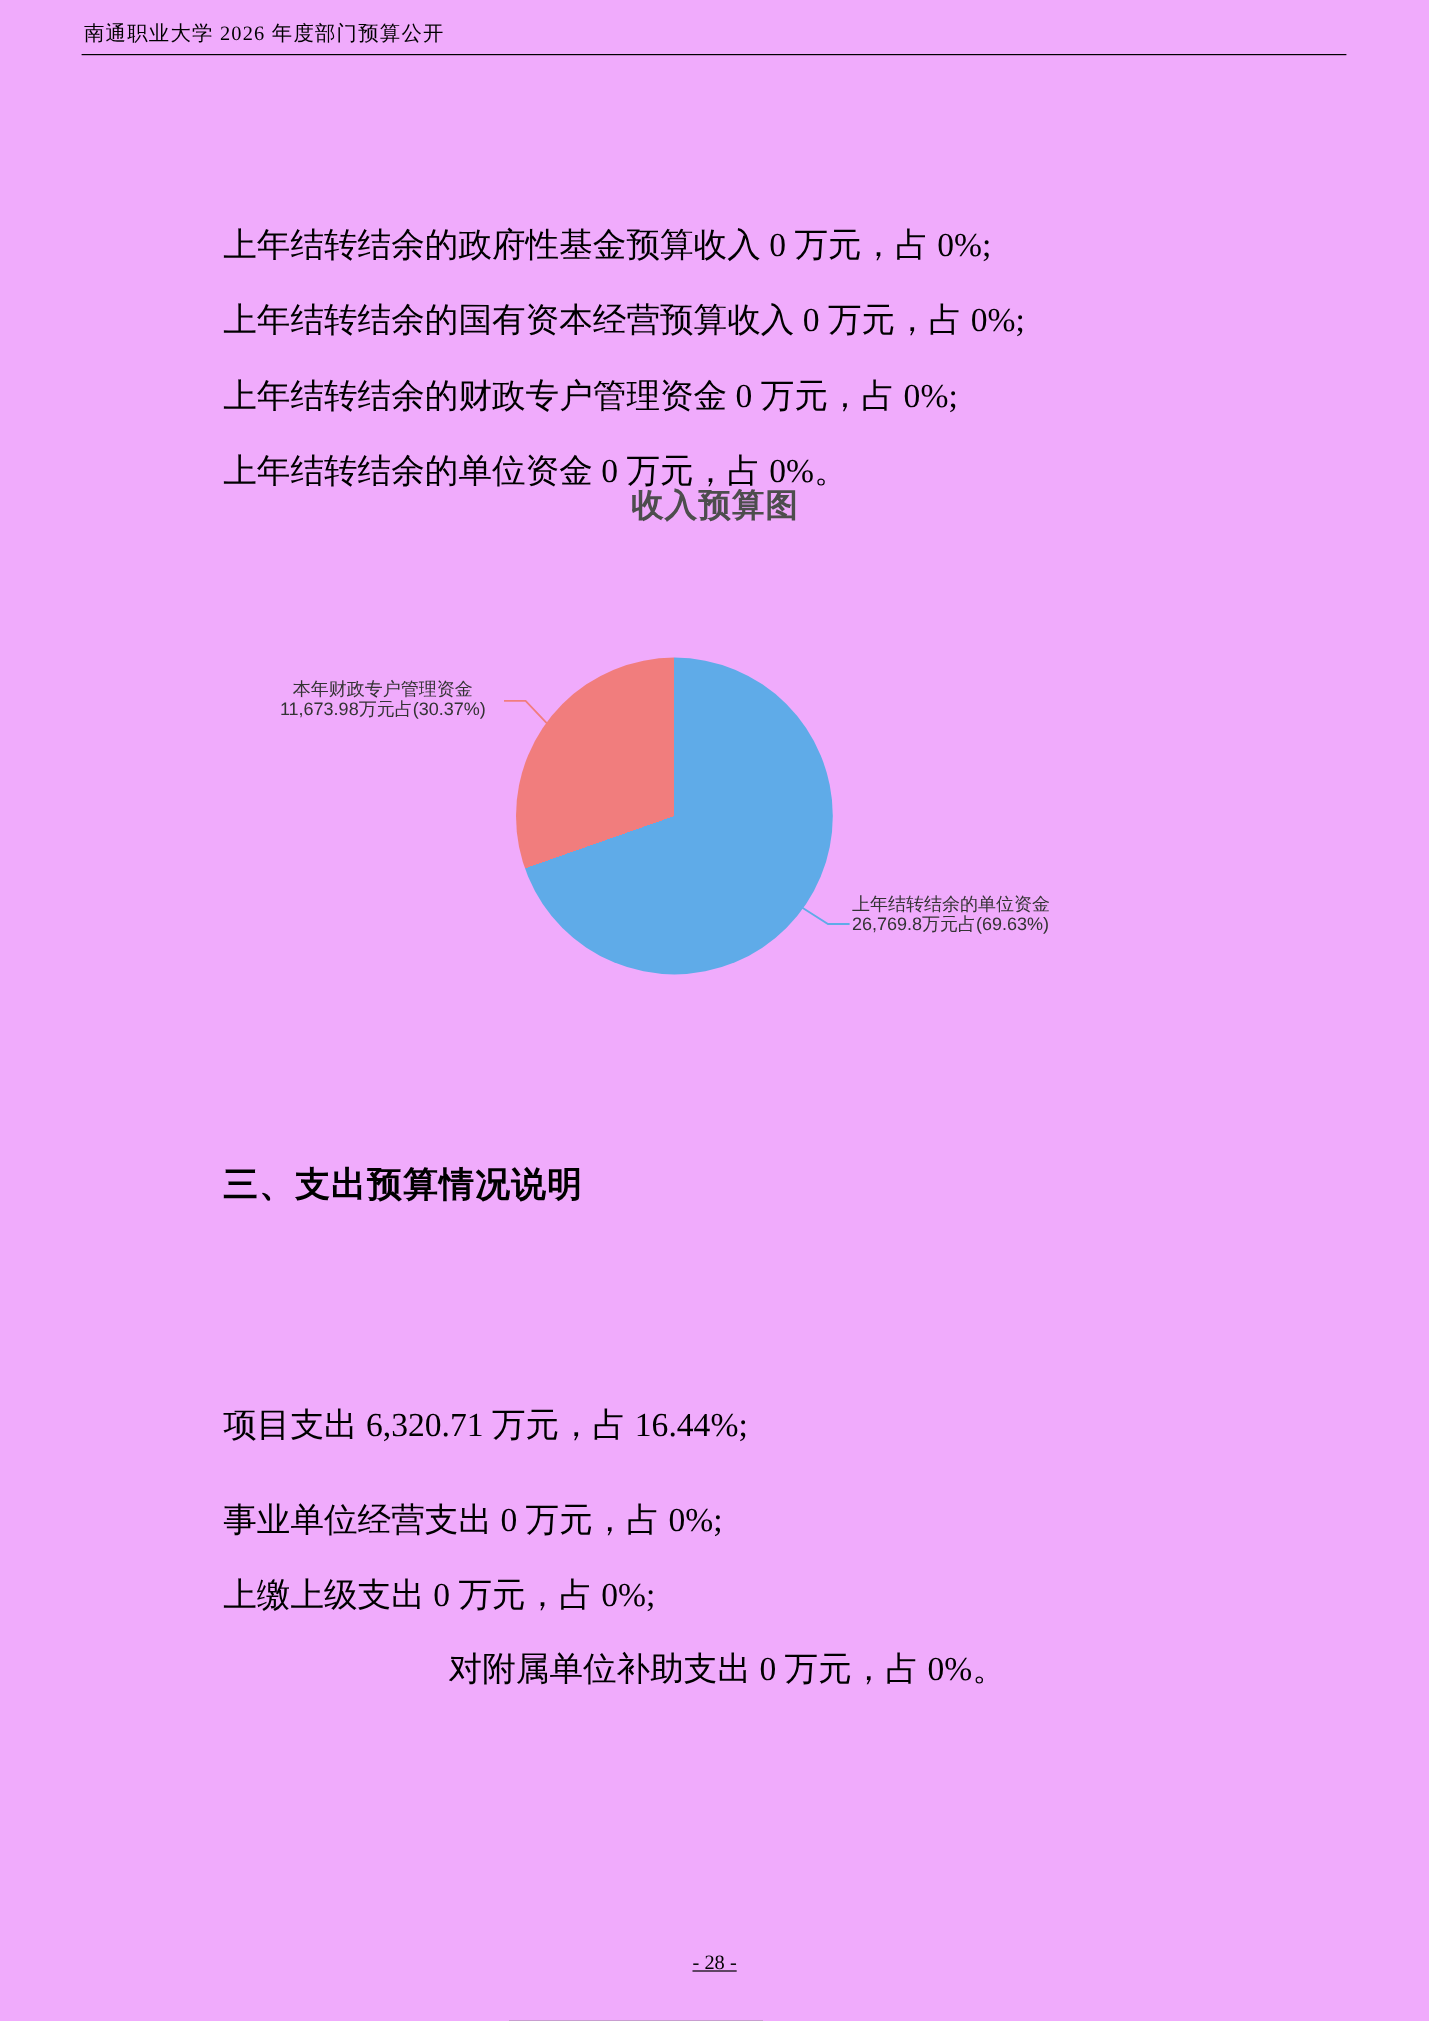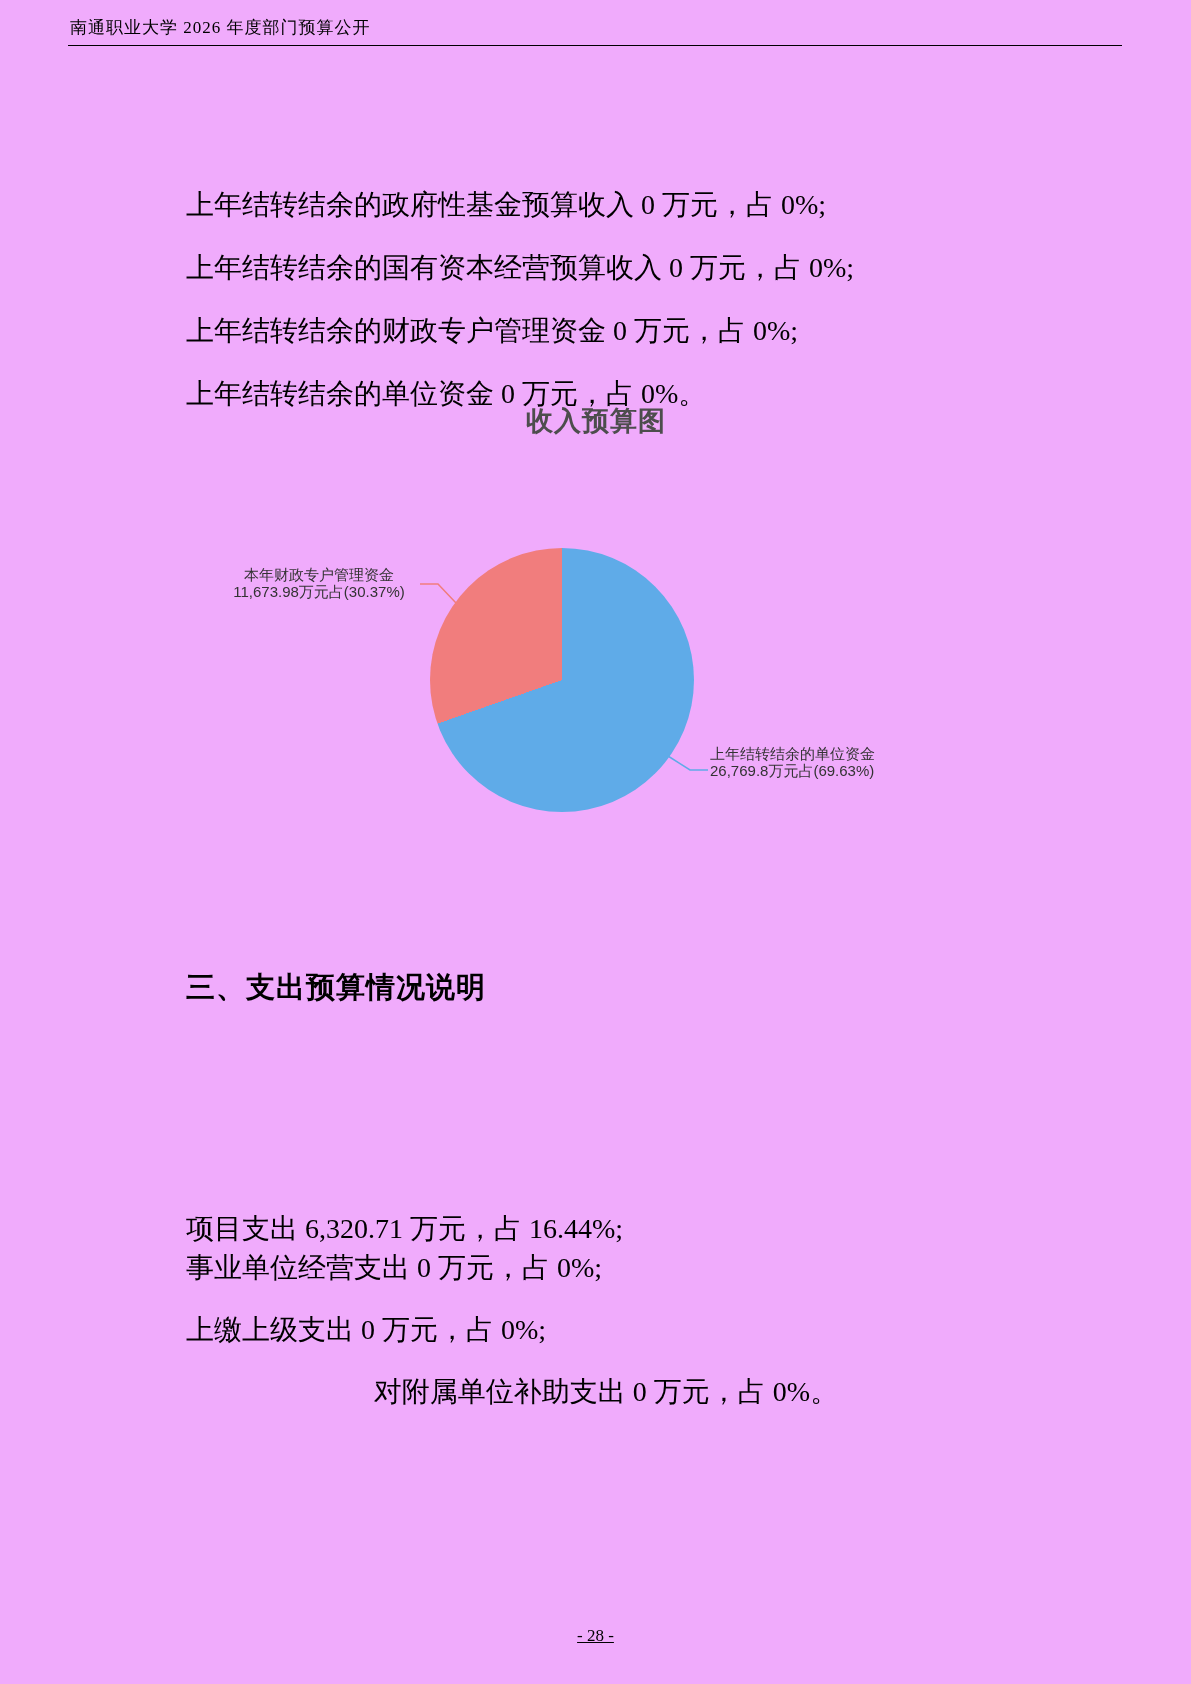--- a/index.html
+++ b/index.html
@@ -53,21 +53,21 @@
   .pie-label-right{left:710px;top:745px;width:230px;text-align:left;}
   .leader-svg{position:absolute;left:0;top:0;pointer-events:none;}
   
   .sec-heading{
     position:absolute;left:186px;top:968px;
     font-size:29px;font-weight:bold;letter-spacing:1px;
     white-space:nowrap;
   }
   .p-b1{top:1036px;}
   .p-b2{top:1097px;}
-  .p-b3{top:1200px;margin-top:12px;}
+  .p-b3{top:1160px;margin-top:12px;}
   .p-b4{top:1223px;}
   .p-b5{top:1285px;}
   .p-b6{top:1347px;text-align:center;}
   
   .footer{
     position:absolute;left:0;top:1626px;width:1191px;
     text-align:center;font-size:17px;text-decoration:underline;
   }
 </style>
 </head>

